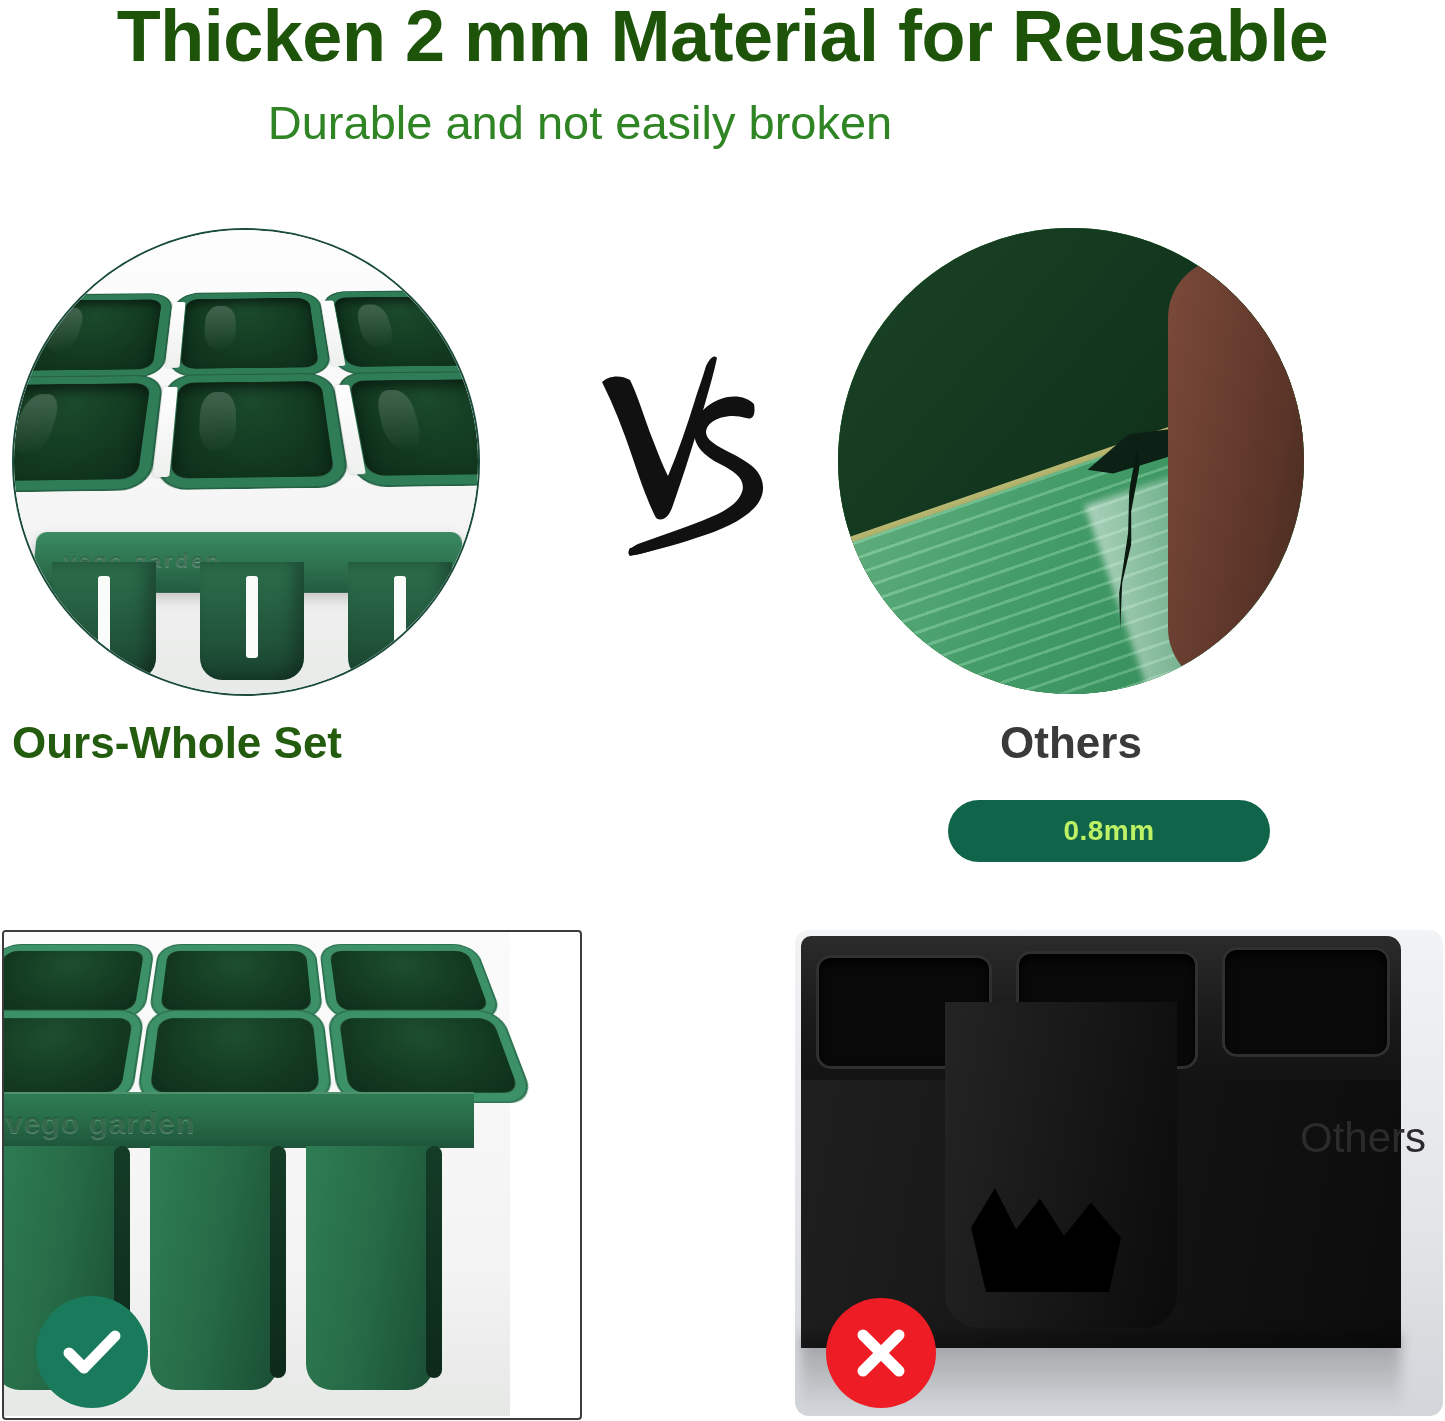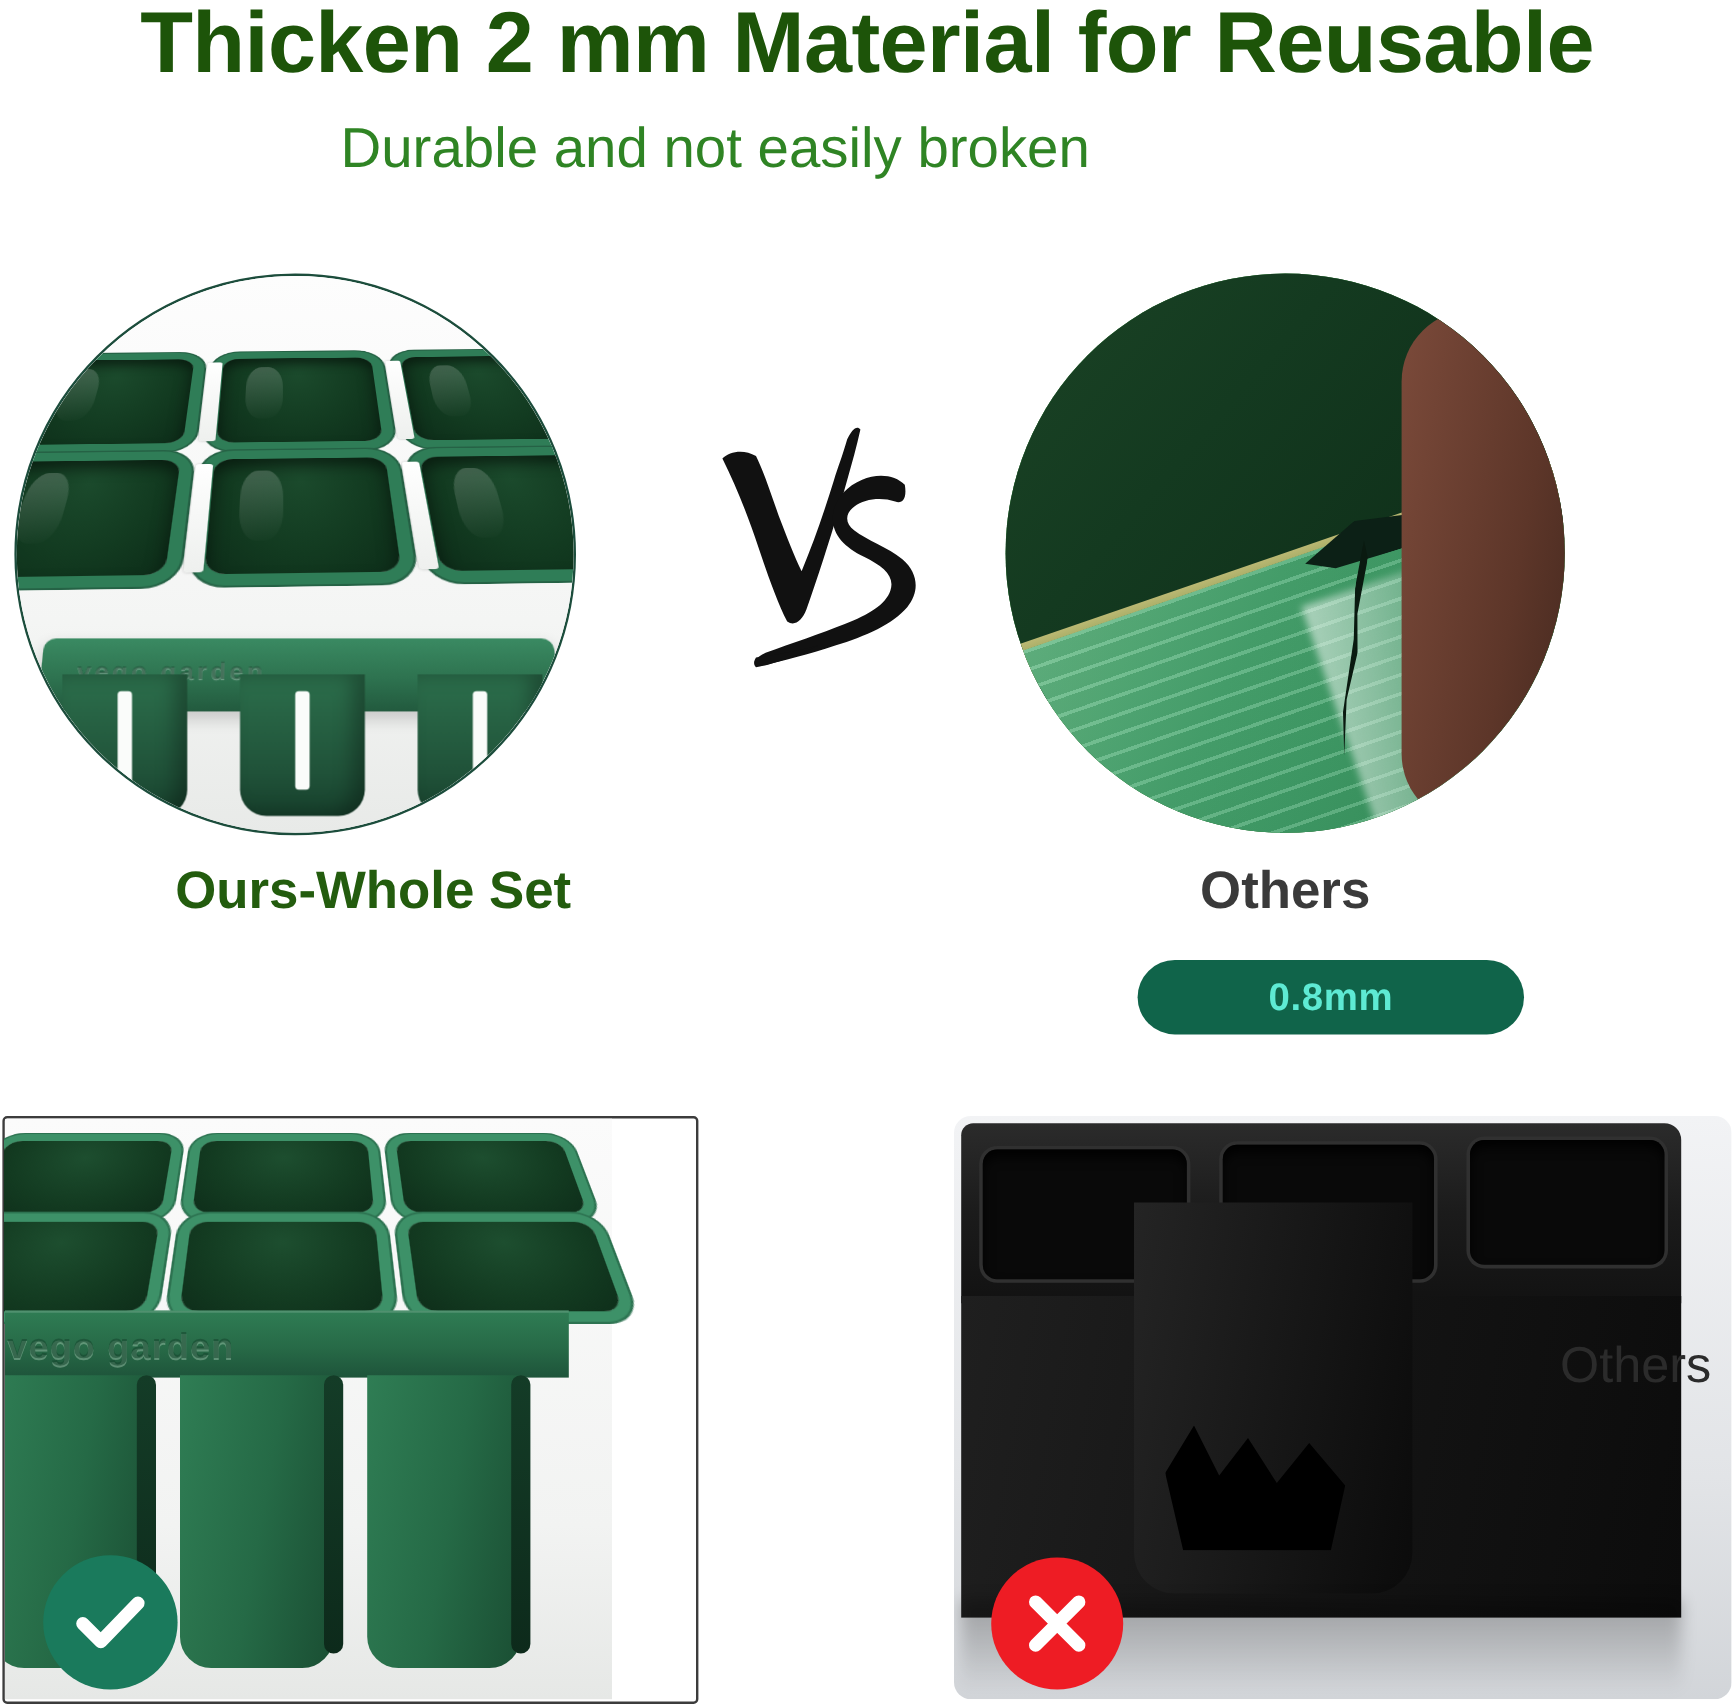--- a/index.html
+++ b/index.html
@@ -36,21 +36,20 @@
     left: 0;
     top: 96px;
     width: 1160px;
     text-align: center;
     font-family: "Liberation Sans", sans-serif;
     font-weight: normal;
     font-size: 47px;
     line-height: 54px;
     color: #2f8424;
     white-space: nowrap;
-    padding-left: 16px;
   }
 
   
   .circle {
     position: absolute;
     border-radius: 50%;
     overflow: hidden;
   }
   .circle-ours {
     left: 12px;
@@ -254,21 +253,21 @@
     height: 216px;
   }
   .vs-mark svg { display: block; width: 100%; height: 100%; }
 
   
   .label-ours {
     position: absolute;
     left: 12px;
     top: 718px;
     width: 464px;
-    text-align: right;
+    text-align: left;
     font-size: 44px;
     font-weight: bold;
     color: #235c0e;
     white-space: nowrap;
   }
   .label-others-top {
     position: absolute;
     left: 838px;
     top: 718px;
     width: 466px;
@@ -279,22 +278,22 @@
     white-space: nowrap;
   }
   .pill-thickness {
     position: absolute;
     left: 948px;
     top: 800px;
     width: 322px;
     height: 62px;
     border-radius: 31px;
     background: #10644a;
-    color: #5eead4;
-    font-size: 32px;
+    color: #bef264;
+    font-size: 28px;
     font-weight: bold;
     display: flex;
     align-items: center;
     justify-content: center;
     letter-spacing: 0.5px;
   }
 
   
   .panel {
     position: absolute;

